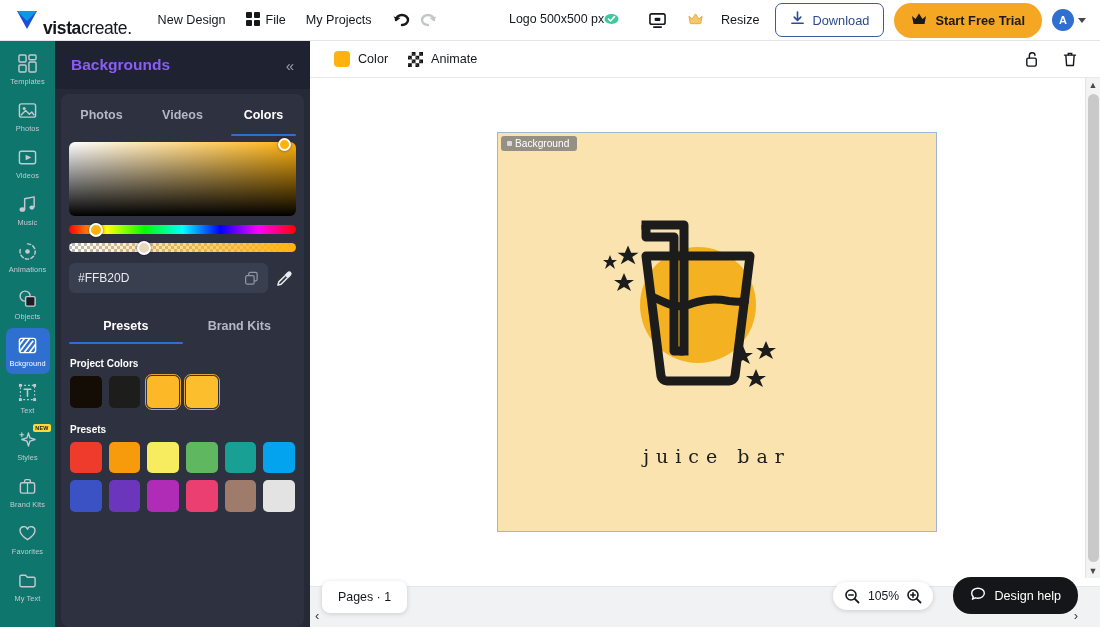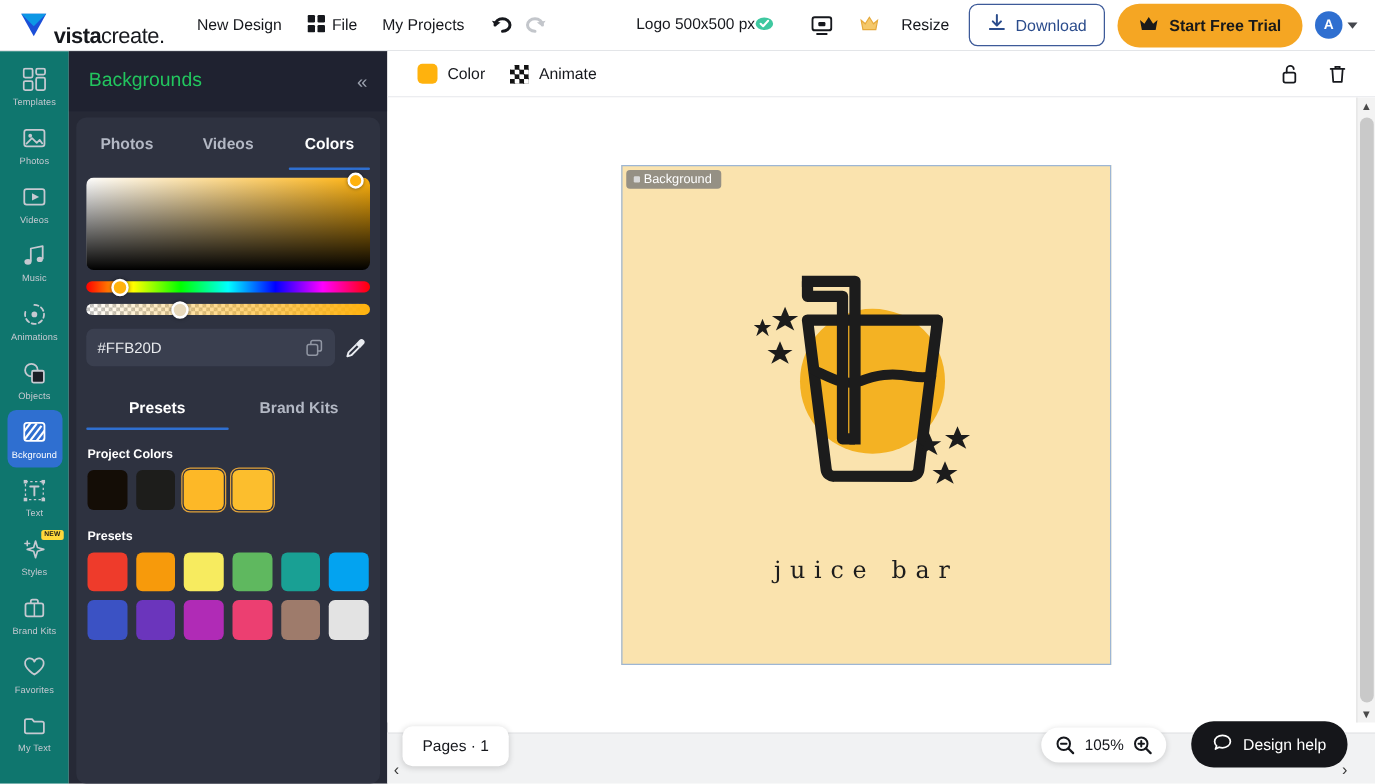--- a/index.html
+++ b/index.html
@@ -81,21 +81,21 @@
 
   
   .panel {
     position: absolute; top: 41px; left: 55px; width: 255px; height: 586px;
     background: #262936; display: flex; flex-direction: column; overflow: hidden;
   }
   .panel-head {
     height: 48px; display: flex; align-items: center; justify-content: space-between;
     padding: 0 16px; background: #1f2230;
   }
-  .panel-title { font-size: 15.5px; color: #22c55e; font-weight: 400; }
+  .panel-title { font-size: 15.5px; color: #8b5cf6; font-weight: 700; }
   .collapse { color: #9aa0ad; font-size: 15px; cursor: pointer; line-height: 1; }
   .panel-card {
     margin: 5px 6px 0 6px; background: #2e3240; border-radius: 8px;
     flex: 1; overflow-y: auto; padding-bottom: 10px;
   }
   .tabs { display: flex; height: 42px; align-items: stretch; }
   .tab {
     flex: 1; display: flex; align-items: center; justify-content: center;
     font-size: 12.5px; color: #b3b8c4; cursor: pointer; position: relative; font-weight: 600;
   }
@@ -172,21 +172,21 @@
     width: 15px; height: 15px;
     background-image:
       linear-gradient(45deg,#111 25%,transparent 25%,transparent 75%,#111 75%),
       linear-gradient(45deg,#111 25%,#fff 25%,#fff 75%,#111 75%);
     background-size: 7.5px 7.5px; background-position: 0 0, 3.75px 3.75px;
   }
   .tool-right { margin-left: auto; display: flex; align-items: center; gap: 10px; }
 
   .stage { position: relative; width: 790px; height: 500px; background: #fff; overflow: hidden; }
   .artboard {
-    position: absolute; left: 187px; top: 54px; width: 392px; height: 400px;
+    position: absolute; left: 187px; top: 54px; width: 440px; height: 400px;
     background: #FAE3AE; border: 1px solid #9db6d4;
   }
   .ab-label {
     position: absolute; left: 3px; top: 3px; background: rgba(120,120,120,.78);
     color: #fff; font-size: 10.2px; padding: 2px 8px 2px 6px; border-radius: 3px;
     display: flex; align-items: center; gap: 3px;
   }
   .ab-label .dot { width: 5px; height: 5px; border-radius: 1px; background: #d8d8d8; }
   .logo-art { position: absolute; left: 0; top: 0; width: 400px; height: 400px; }
   .furito {

